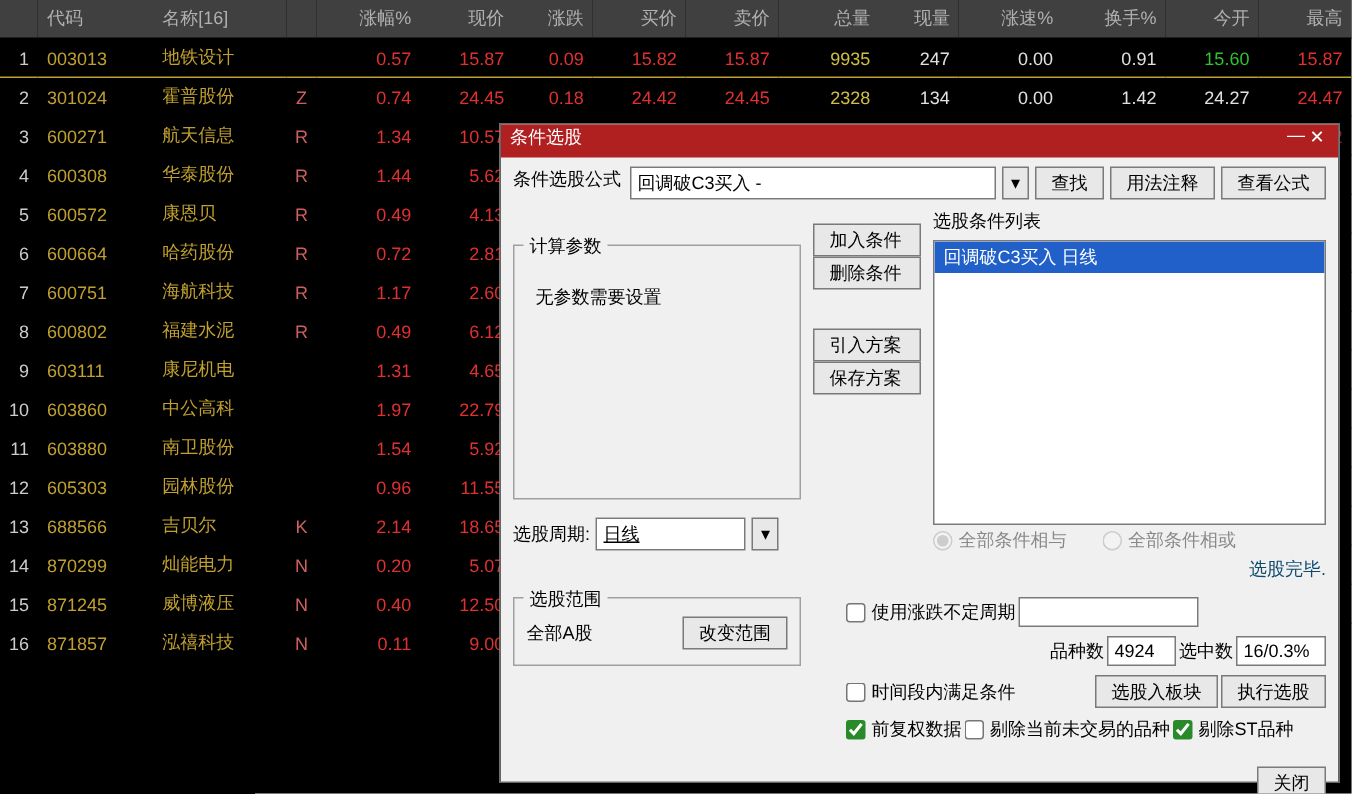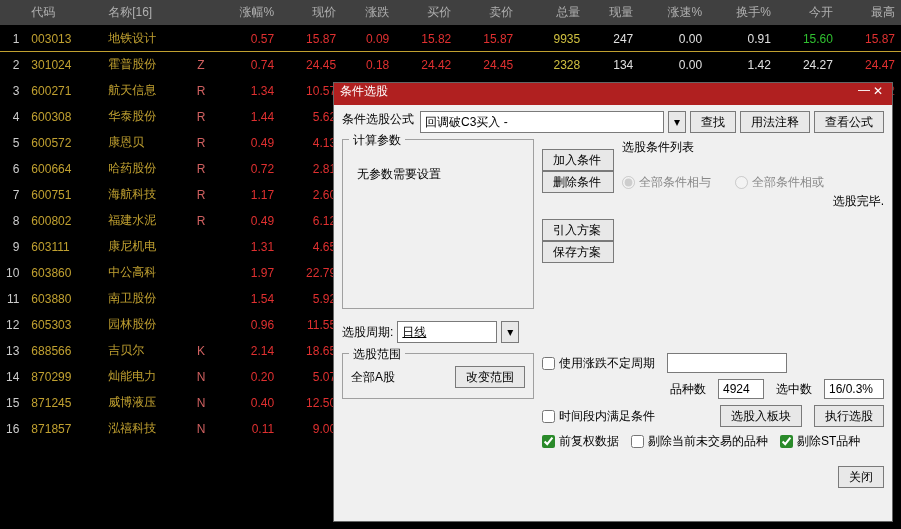--- a/index.html
+++ b/index.html
@@ -25,36 +25,36 @@
   .dlg-close { width:16px; height:16px; display:flex; align-items:center; justify-content:center; cursor:pointer; }
   .dlg-body { padding:6px 8px; color:#000; font-size:12px; }
   .row-formula { display:flex; align-items:flex-start; gap:4px; margin-bottom:6px; }
   .row-formula label { margin-right:2px; }
   .combo { border:1px solid #7a7a7a; background:#fff; height:22px; padding:2px 4px; font-size:12px; }
   .dropbtn { width:18px; height:22px; border:1px solid #7a7a7a; background:#e8e8e8; display:inline-flex; align-items:center; justify-content:center;}
   .btn { height:22px; padding:0 10px; border:1px solid #7a7a7a; background:#e8e8e8; font-size:12px; display:inline-flex; align-items:center; cursor:pointer;}
   .fieldset { border:1px solid #a0a0a0; padding:6px 8px 8px 8px; position:relative; }
   .fieldset .legend { position:absolute; top:-8px; left:6px; background:#f0f0f0; padding:0 4px; }
   .mid-row { display:flex; gap:8px; }
-  .mid-left { width:192px; display:flex; flex-direction:column; gap:10px;}
+  .mid-left { width:192px; display:flex; flex-direction:column; gap:10px;margin-top:24px;}
   .mid-center { width:72px; display:flex; flex-direction:column; padding-top:10px; }
   .mid-right { flex:1; min-width:0; }
   .calc-box { height:170px; }
   .calc-box .msg { color:#000; padding:20px 6px; }
   .period-row { display:flex; align-items:center; gap:4px; padding-top:2px;}
   .list-box { border:1px solid #7a7a7a; background:#fff; height:190px; overflow:auto; margin-top:4px;}
   .list-sel { background:#2060c8; color:#fff; padding:2px 6px; }
-  .radio-row { display:flex; gap:24px; margin-top:18px; color:#888;}
+  .radio-row { display:flex; gap:24px; margin-top:2px; color:#888;}
   .radio-row label { display:flex; align-items:center; gap:4px; }
-  .sel-done { color:#000000; text-align:right; margin-top:2px;}
+  .sel-done { color:#0c4a6e; text-align:right; margin-top:2px;}
   .range-row { display:flex; gap:8px; margin-top:10px;}
   .range-box { width:192px; height:46px; }
   .rb-inner { display:flex; justify-content:space-between; align-items:center; padding-top:6px;}
   .bottom-right { flex:1; display:flex; flex-direction:column; gap:6px;}
-  .line { display:flex; align-items:center; gap:12px; }
+  .line { display:flex; align-items:center; gap:2px;margin-left:22px; }
   .line input[type=text]{ border:1px solid #7a7a7a; height:20px; padding:1px 4px; font-size:12px;}
   .chk { display:flex; align-items:center; gap:4px; }
   .footer { display:flex; justify-content:flex-end; gap:8px; margin-top:10px;}
   input[type=checkbox],input[type=radio]{ margin:0; }
   .green-chk { accent-color:#2a8a2a; }
 </style>
 </head>
 <body>
 
 <table class="stock-table">
@@ -384,20 +384,23 @@
       </div>
       <div class="mid-center">
         <button class="btn">加入条件</button>
         <button class="btn">删除条件</button>
         <div style="height:26px"></div>
         <button class="btn">引入方案</button>
         <button class="btn">保存方案</button>
       </div>
       <div class="mid-right">
         <span>选股条件列表</span>
+        <div class="list-box">
+          <div class="list-sel">回调破C3买入  日线</div>
+        </div>
         <div class="radio-row">
           <label>
               <input type="radio" checked="" disabled="" style=""> 
               <span>全部条件相与</span>
             </label>
           <label>
               <input type="radio" disabled="" style=""> 
               <span>全部条件相或</span>
             </label>
         </div>

